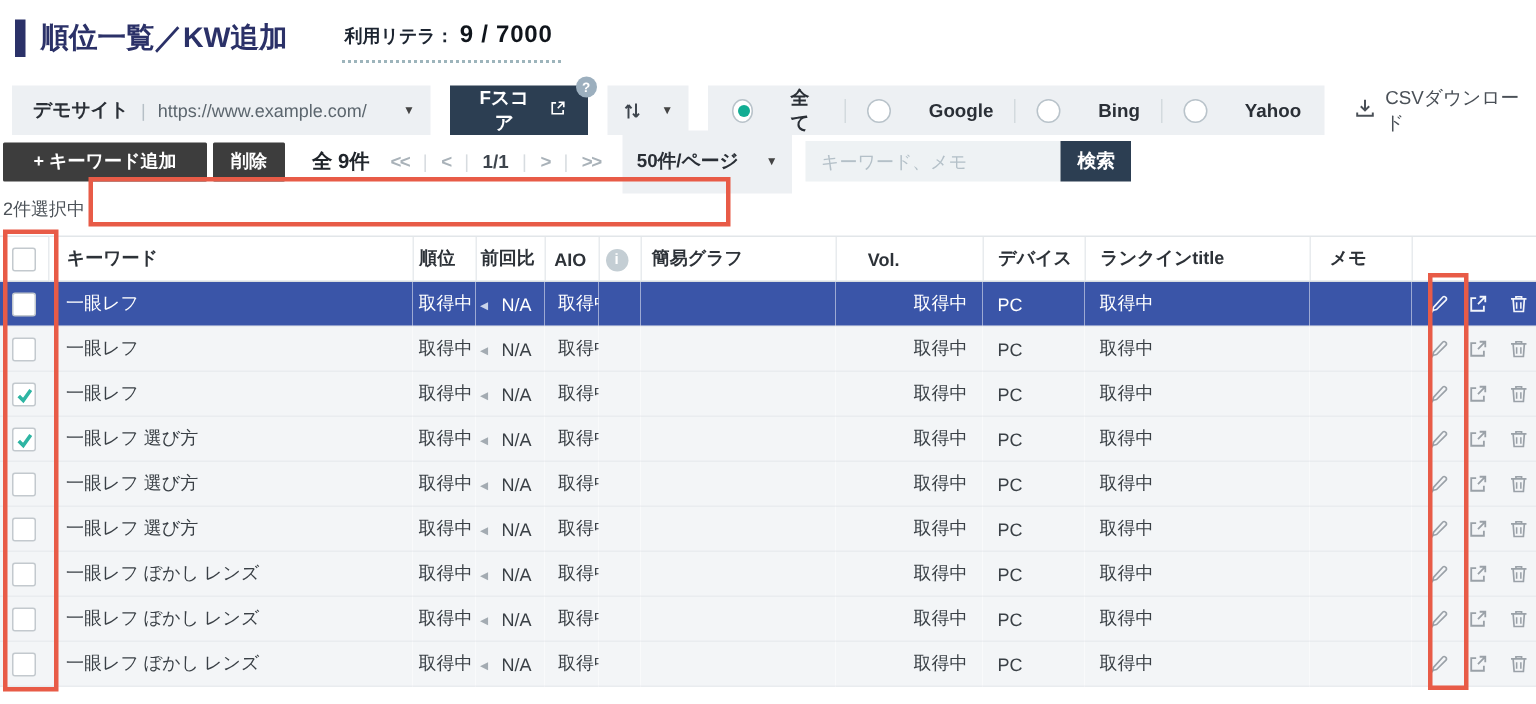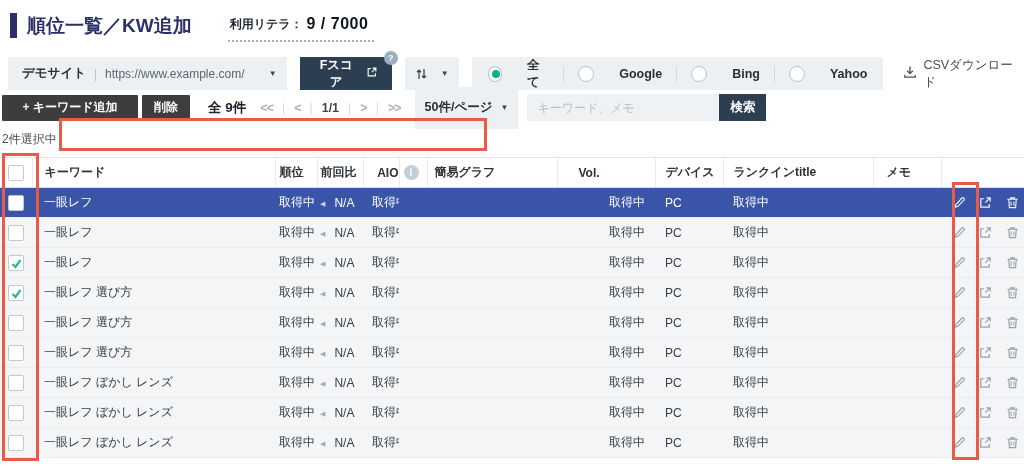--- a/index.html
+++ b/index.html
@@ -37,41 +37,41 @@
   .csv-link { display:flex; align-items:center; gap:6px; margin-left:20px; font-size:12.5px; color:#4a5057; cursor:pointer; }
   
   .toolbar2 { display:flex; align-items:center; margin:4px 0 0 2px; height:27px; }
   .dark-btn { background:#3d3d3d; color:#fff; border:none; font-size:12px; font-weight:bold; height:26px; padding:0 12px;
     cursor:pointer; font-family:inherit; white-space:nowrap; border-radius:1px; }
   .total-label { font-size:13.5px; font-weight:bold; color:#20252b; margin:0 14px 0 18px; }
   .pager { display:flex; align-items:center; gap:9px; font-size:12.5px; color:#a9b2b9; }
   .pager .pg { cursor:pointer; font-weight:bold; letter-spacing:-1px; }
   .pager .cur { color:#3e454d; font-weight:bold; letter-spacing:0; cursor:default; }
   .pager .psep { color:#d7dce0; }
-  .pagesize { margin-left:14px; height:42px; padding:0 10px; font-size:12.5px; font-weight:bold; color:#2a2f36; cursor:pointer; border:none; font-family:inherit; }
-  .search-input { margin-left:9px; width:192px; height:27px; background:#eef2f4; border:none; padding:0 10px; font-size:12px; font-family:inherit; color:#333; }
+  .pagesize { margin-left:14px; height:42px; padding:0 10px; font-size:12.5px; font-weight:bold; color:#2a2f36; gap:10px; cursor:pointer; border:none; font-family:inherit; }
+  .search-input { margin-left:9px; width:170px; height:27px; background:#eef2f4; border:none; padding:0 10px; font-size:12px; font-family:inherit; color:#333; }
   .search-input::placeholder { color:#b4c0c8; }
   .search-btn { background:#2c3e52; color:#fff; border:none; height:27px; padding:0 11px; font-size:12.5px; font-weight:bold; cursor:pointer; font-family:inherit; }
   
   .selrow { display:flex; align-items:center; margin-top:3px; height:31px; }
   .sel-status { font-size:12px; color:#4c5258; margin-left:2px; white-space:nowrap; }
   .bulk-buttons { display:flex; align-items:center; gap:6px; margin-left:8px; }
   
   table { border-collapse:collapse; table-layout:fixed; width:1024px; margin-top:2px; }
   thead th { height:30px; font-size:12px; font-weight:bold; color:#2d3238; text-align:left; background:#fff;
     border-top:1px solid #e2e6e9; border-bottom:1px solid #d8dde1; border-left:1px solid #e8ebee; }
   thead th:first-child { border-left:none; }
   tbody td { height:30px; font-size:12px; color:#3a4046; background:#f3f5f7; border-bottom:1px solid #e9ecef; overflow:hidden; white-space:nowrap; }
   tr.selected td { background:#3a55a8; color:#fff; }
   .c-cb { text-align:center; }
   .c-kw { padding-left:12px; }
   th.c-kw { padding-left:12px; }
   .c-rank, th.c-rank { padding-left:4px; }
   .c-prev, th.c-prev { padding-left:3px; }
-  .c-aio { padding-left:9px;text-align:right; } th.c-aio { padding-left:6px; }
+  .c-aio { padding-left:9px; } th.c-aio { padding-left:6px; }
   .c-graph, th.c-graph { padding-left:7px; }
   .c-vol { text-align:right; padding-right:10px; } th.c-vol { padding-left:21px; text-align:left; }
   .c-dev, th.c-dev { padding-left:10px; }
   .c-title, th.c-title { padding-left:10px; }
   .c-memo, th.c-memo { padding-left:13px; }
   .c-act { padding-left:11px; }
   .tri { font-size:7px; color:#a3abb2; margin-right:9px; vertical-align:1px; }
   tr.selected .tri { color:#c9d3ea; }
   .cb { display:inline-block; width:16px; height:16px; background:#fff; border:1px solid #c3c9ce; border-radius:2px; vertical-align:middle; cursor:pointer; position:relative; }
   .cb svg { display:none; position:absolute; left:1px; top:1px; }

